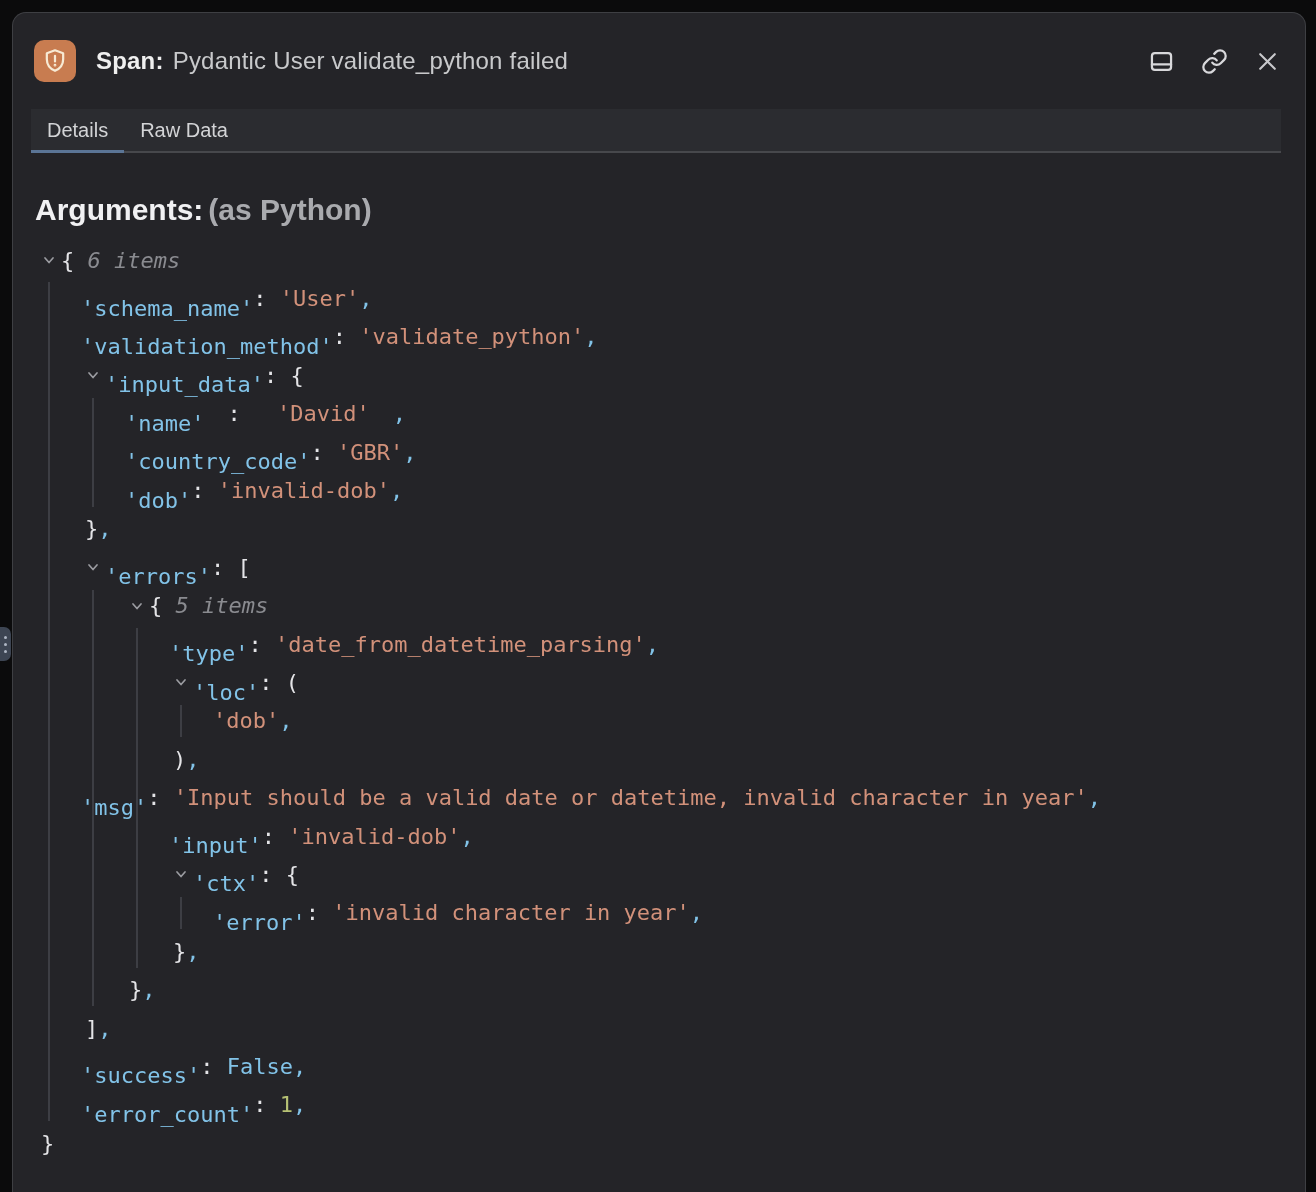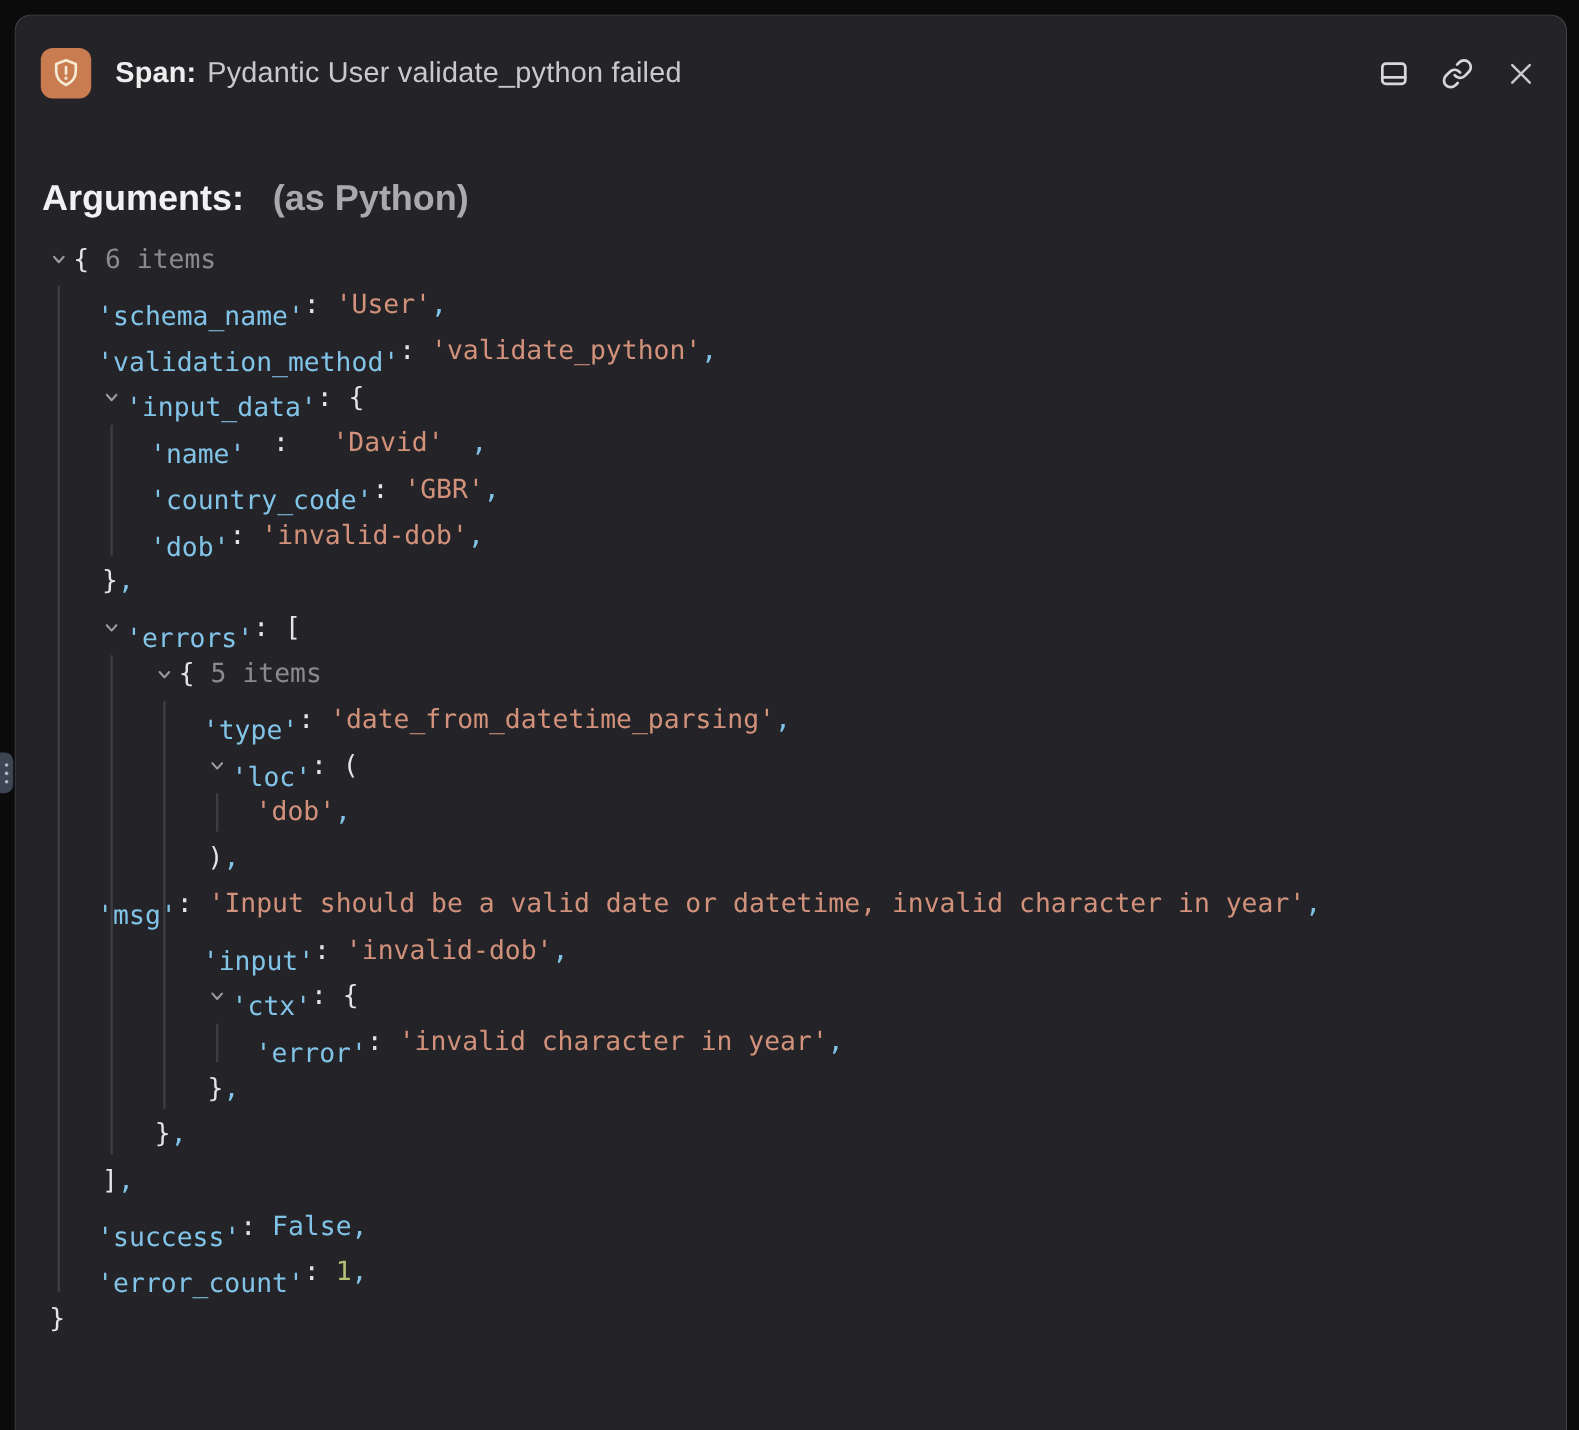--- a/index.html
+++ b/index.html
@@ -36,35 +36,35 @@
          font-size:20px; color:#d3d4d6; cursor:pointer; }
   .tab.active::after {
     content:""; position:absolute; left:0; right:0; bottom:-2px; height:3px;
     background:var(--c-underline);
   }
 
   
   .content { position:relative; }
   .args-heading { margin:38px 0 0 22px; font-size:30px; font-weight:700;
                   color:#f1f1f3; line-height:38px; }
-  .args-heading .suffix { color:#a9aaae; margin-left:24px; }
+  .args-heading .suffix { color:#a9aaae; margin-left:5px; }
 
   .tree { position:relative; margin-top:12px;
           font-family:"DejaVu Sans Mono", monospace; font-size:22px; }
   .trow { height:38.4px; display:flex; align-items:center; white-space:pre;
           position:relative; z-index:1; }
   .chev { width:16px; height:16px; margin-right:4px; display:inline-flex;
           align-items:center; justify-content:center; flex:0 0 auto; cursor:pointer; }
   .tk-p { color:#e4e4e7; }
   .tk-k { color:var(--c-key);margin-top:19px; }
   .tk-s { color:var(--c-str); }
   .tk-c { color:var(--c-key); }
   .tk-b { color:var(--c-key); }
   .tk-n { color:var(--c-num); }
-  .tk-i { color:#8a8b90; }
+  .tk-i { color:#8a8b90; font-style:italic; }
   .guide { position:absolute; width:2px; background:var(--c-guide); z-index:0; }
 
   
   .drag-handle {
     position:absolute; left:0; top:627px; width:11px; height:34px;
     background:#3d4553; border-radius:0 7px 7px 0; z-index:5;
     display:flex; flex-direction:column; align-items:center; justify-content:center;
     gap:4px; cursor:ew-resize;
   }
   .drag-handle i { width:3px; height:3px; border-radius:50%; background:#aeb6c4; }
@@ -100,20 +100,24 @@
       </button>
       <button class="icon-btn">
         <svg width="25" height="25" viewBox="0 0 24 24" fill="none" stroke="#c9c9cc" stroke-width="2" stroke-linecap="round">
           <line x1="5" y1="5" x2="19" y2="19"></line>
             <line x1="19" y1="5" x2="5" y2="19"></line>
         </svg>
       </button>
     </div>
   </div>
 
+  <div class="tabbar" id="tabs">
+      <div class="tab active">Details</div>
+      <div class="tab">Raw Data</div>
+    </div>
 
   <div class="content">
     <div class="args-heading">
       <span>Arguments:</span><span class="suffix">(as Python)</span>
     </div>
     <div class="tree" id="tree">
         <div class="trow" style="padding-left: 28px;"><span class="chev"><svg width="16" height="16" viewBox="0 0 16 16" fill="none" stroke="#9b9ca1" stroke-width="1.7" stroke-linecap="round" stroke-linejoin="round">
               <polyline points="4,6 8,10.5 12,6"></polyline>
             </svg></span><span class="tk-p">{ </span><span class="tk-i">6 items</span></div>
         <div class="trow" style="padding-left: 68px;"><span class="tk-k">'schema_name'</span><span class="tk-p">: </span><span class="tk-s">'User'</span><span class="tk-c">,</span></div>

